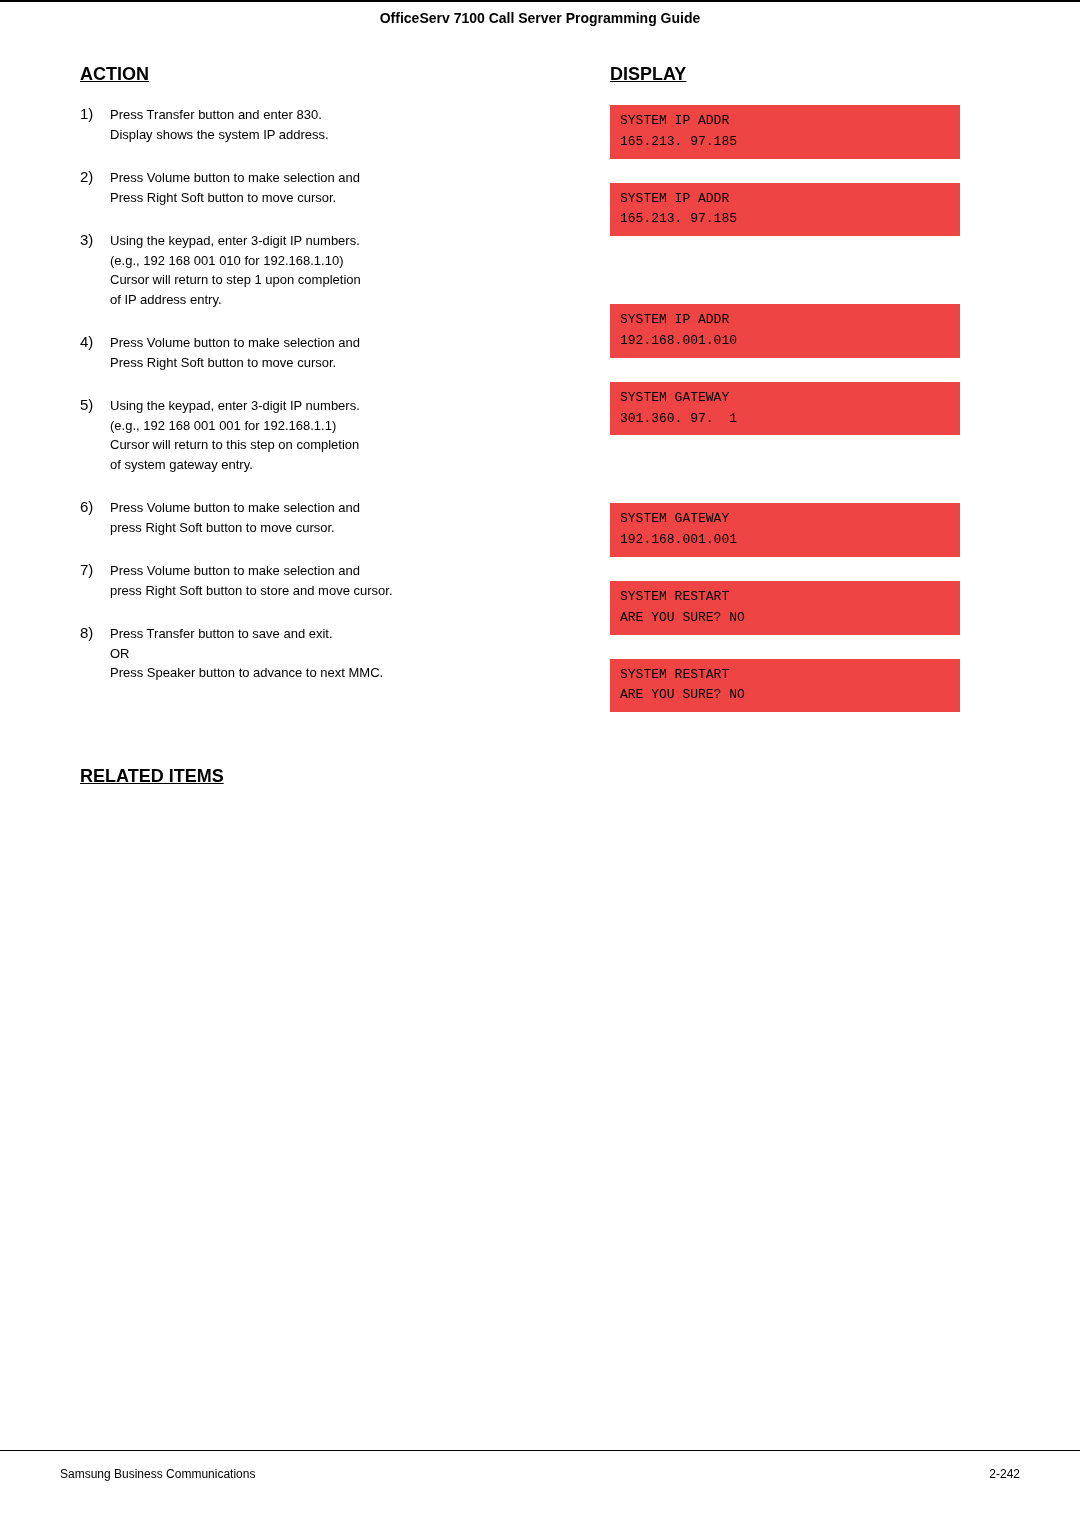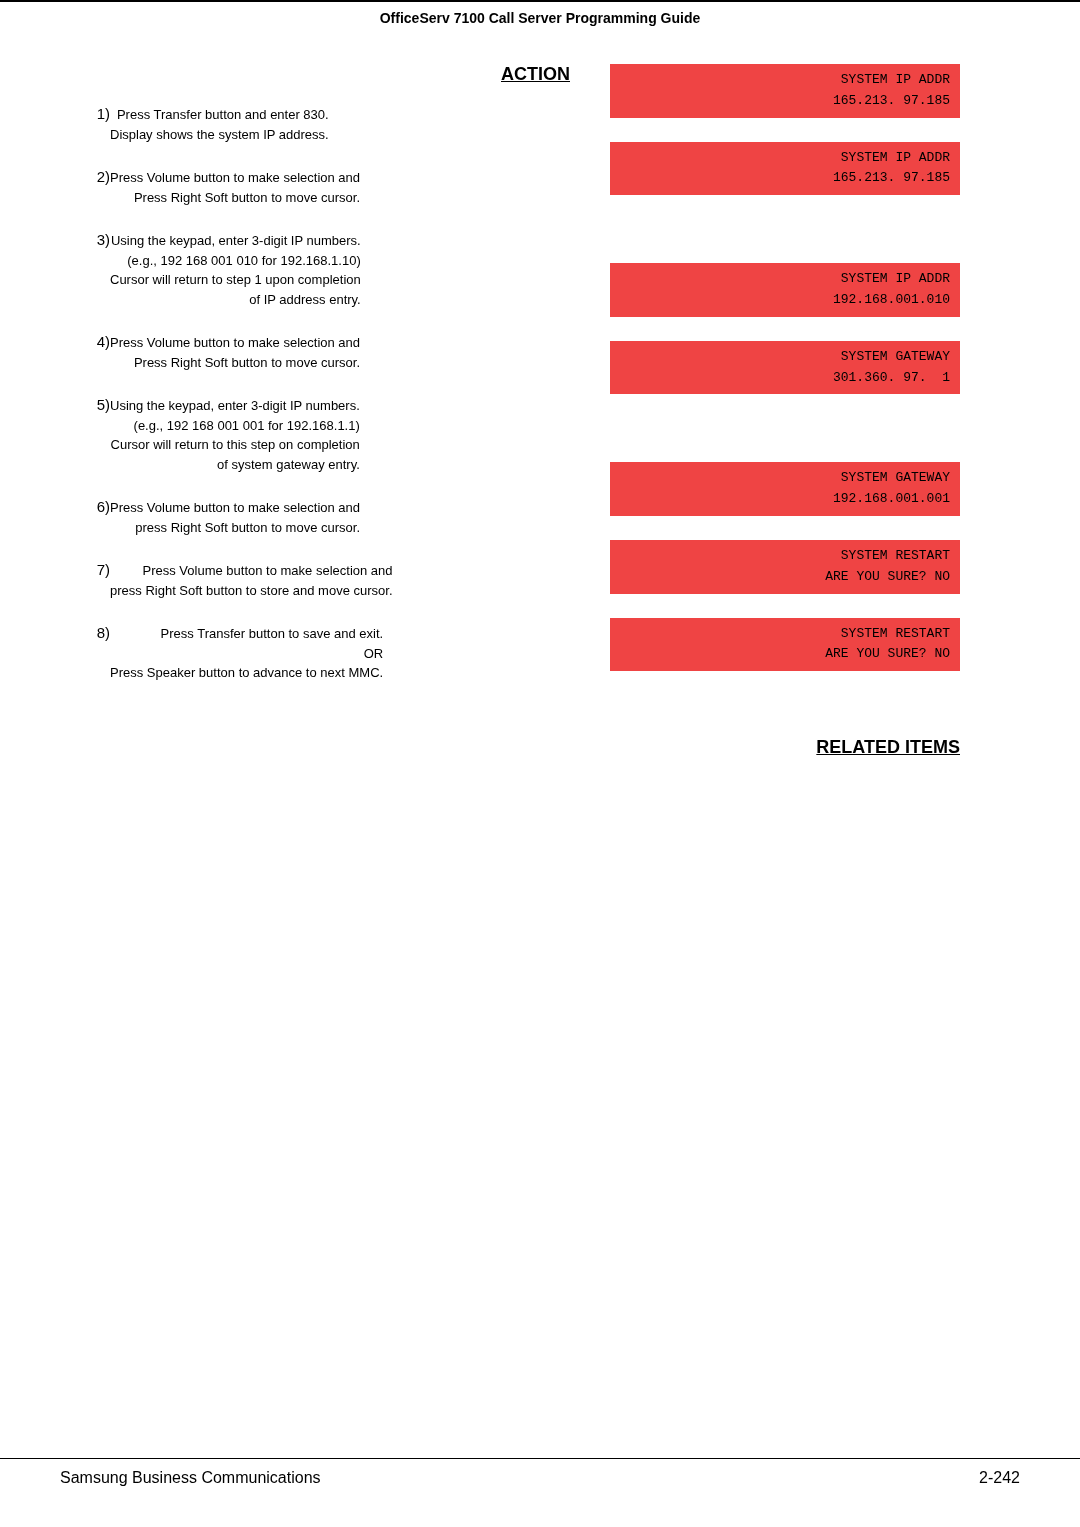--- a/index.html
+++ b/index.html
@@ -26,28 +26,27 @@
       font-weight: bold;
     }
 
     .page-footer {
       position: absolute;
       bottom: 30px;
       left: 0;
       right: 0;
       display: flex;
       justify-content: space-between;
-      padding: 10px 60px;
+      padding: 16px 60px;
       border-top: 1px solid #000;
-      font-size: 16px;
+      font-size: 12px;
     }
 
     .content {
       padding: 30px 120px 80px 80px;
-      text-align: right;
     }
 
     .two-column {
       display: flex;
       gap: 40px;
       align-items: flex-start;
     }
 
     .action-column {
       flex: 1.4;
@@ -169,20 +168,21 @@
             <div class="action-text">Press Volume button to make selection and<br>press Right Soft button to store and move cursor.</div>
           </li>
           <li class="action-item">
             <span class="action-number">8)</span>
             <div class="action-text">Press Transfer button to save and exit.<br>OR<br>Press Speaker button to advance to next MMC.</div>
           </li>
         </ol>
     </div>
 
     <div class="display-column">
+      <div class="column-header">DISPLAY</div>
       <div class="display-boxes">
 
       <div class="display-group">
             <div class="display-box">
               <span class="display-box-line">SYSTEM IP ADDR</span>
               <span class="display-box-line">165.213. 97.185</span>
             </div>
           </div>
           <div class="display-group">
             <div class="display-box">

